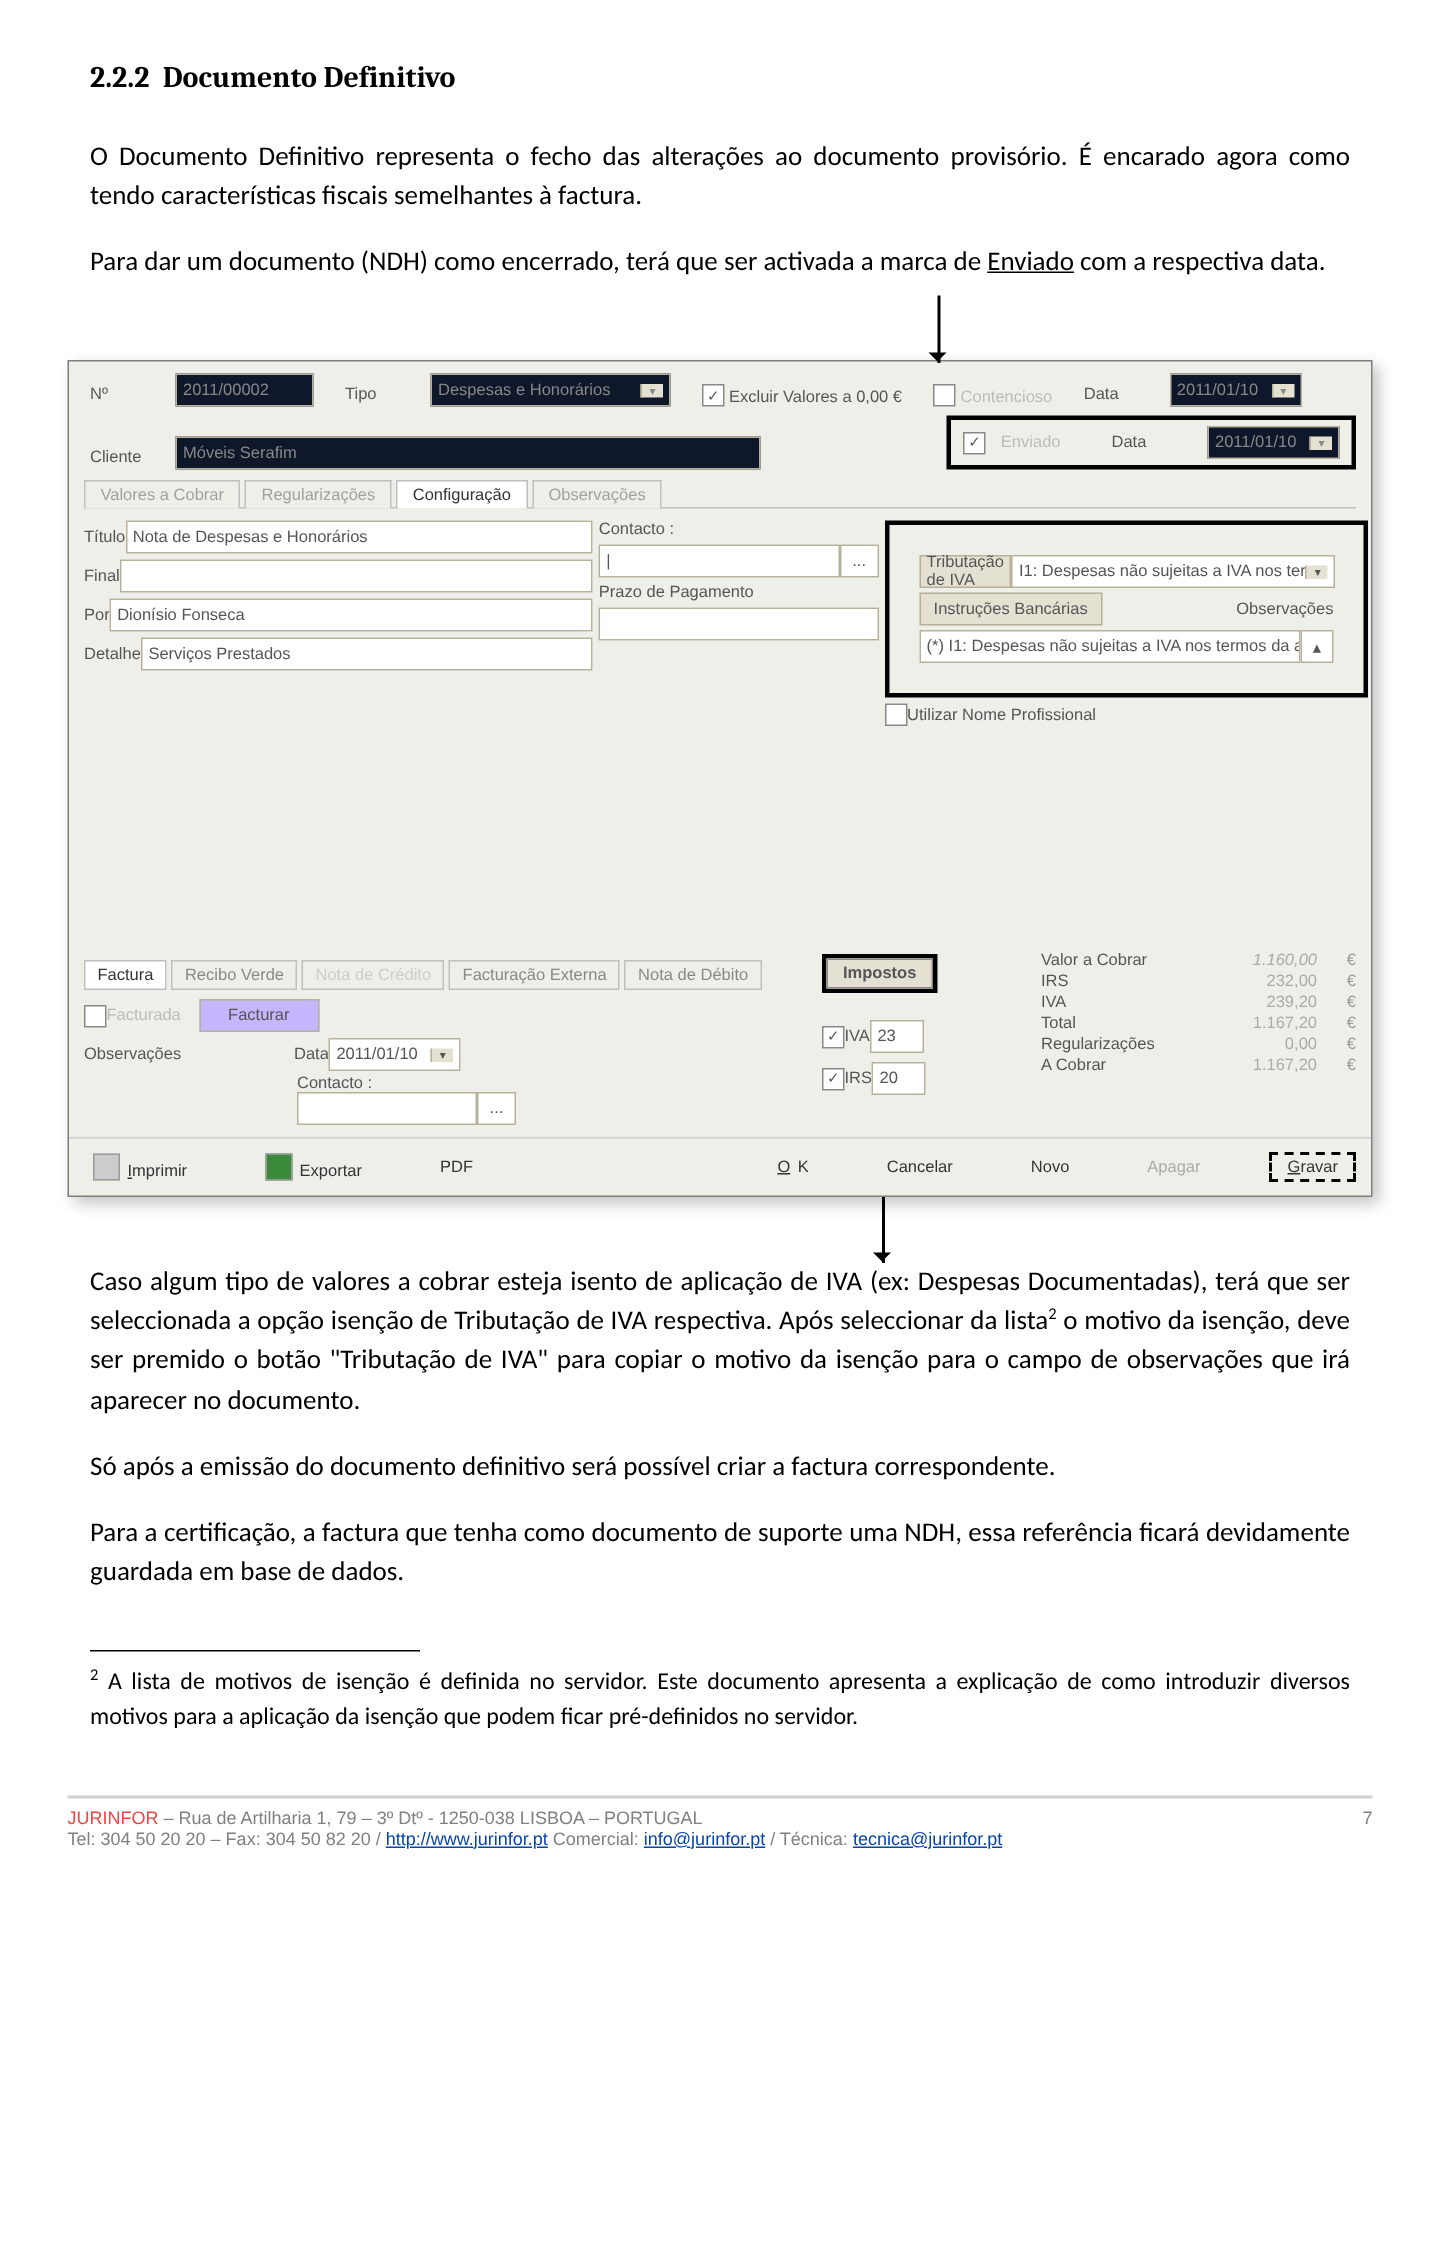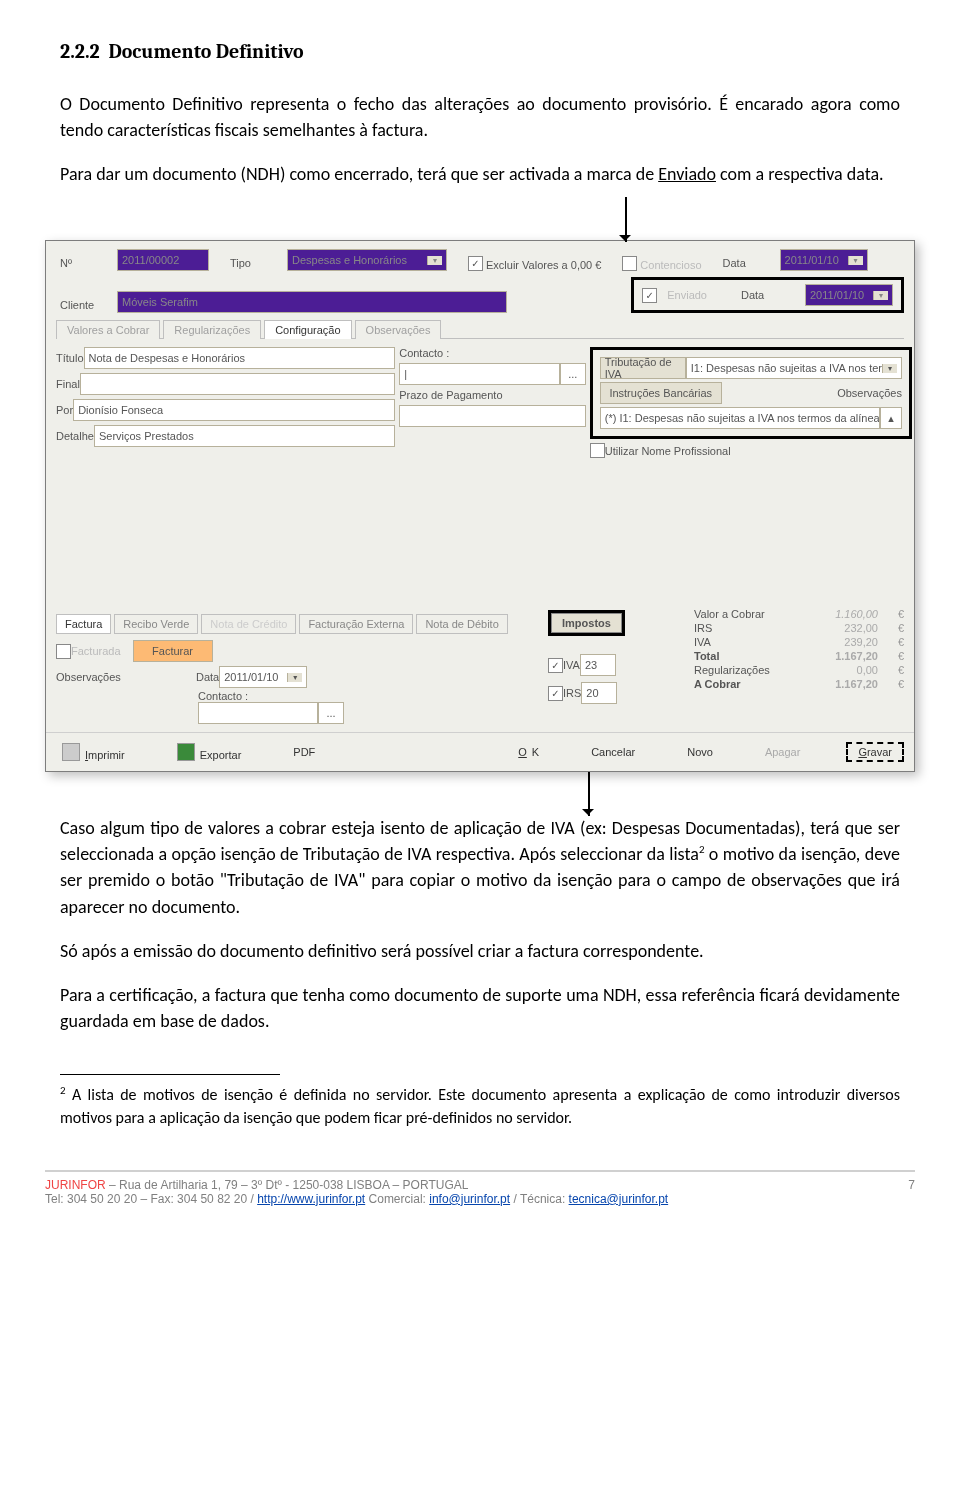--- a/index.html
+++ b/index.html
@@ -19,40 +19,40 @@
   .arrow2::before{content:"";position:absolute;left:528px;top:-8px;width:0;height:44px;border-left:2px solid #000}
   .arrow2::after{content:"";position:absolute;left:522px;top:29px;border:6px solid transparent;border-top-color:#000}
 
   
   .app{margin:0 45px 8px 45px;background:#efefea;border:1px solid #7d7d7d;font-family:Tahoma,Arial,sans-serif;font-size:11px;color:#555;box-shadow:4px 4px 10px rgba(0,0,0,.25)}
   .titlebar{background:linear-gradient(#3761a7,#294c86);color:#fff;font-weight:bold;padding:5px 8px;font-size:12px}
   .panel{padding:8px 10px}
   .row{display:flex;align-items:flex-end;gap:3px;margin-bottom:6px}
   .row .lbl{min-width:50px;padding:2px 4px}
   .field{background:#fff;border:1px solid #b7b19b;padding:2px 4px;height:16px;display:flex;align-items:center}
-  .field.ro{background:#4c1d95;color:#888}
+  .field.ro{background:#0f172a;color:#888}
   .chk{width:13px;height:13px;border:1px solid #888;background:#fff;display:inline-flex;align-items:center;justify-content:center;font-size:10px}
   .chk.on::after{content:"✓";color:#555}
   .dd{width:14px;background:#e4e1d3;border-left:1px solid #b7b19b;display:flex;align-items:center;justify-content:center;font-size:8px}
   .tabs{display:flex;gap:3px;margin-top:4px}
   .tab{background:#efefea;border:1px solid #bfbfbf;border-bottom:none;padding:3px 10px;color:#a0a0a0;position:relative;top:1px}
   .tab.active{background:#fff;color:#333}
   .tabrow{border-bottom:1px solid #bfbfbf}
-  .box{border:3px solid #000;padding:7px}
+  .box{border:3px solid #000;padding:20px}
   .grid2{display:grid;grid-template-columns:40% 22% 38%;gap:4px}
   .col{display:flex;flex-direction:column;gap:4px}
   .subrow{display:flex;align-items:center;gap:0}
   .btnrow{display:flex;gap:3px;margin-top:6px}
   .bottab{background:#efefea;border:1px solid #bfbfbf;padding:3px 8px;color:#888}
   .bottab.active{background:#fff;color:#333}
   .impbox{border:3px solid #000;display:inline-block;background:#efefea}
   .impbtn{background:#e4e1d3;border:1px solid #888;padding:3px 10px;font-weight:bold}
   .valgrid{display:grid;grid-template-columns:auto 70px 14px;column-gap:12px;row-gap:2px;font-size:11px;margin-left:auto;text-align:right}
   .valgrid .name{text-align:left}
-  .valgrid .b{font-weight:bold}
+  .valgrid .b{font-weight:normal}
   .eur{color:#999}
   .footbtns{display:flex;gap:40px;padding:8px 10px;border-top:1px solid #cfcfcf;align-items:center;color:#333}
   .fbtn{display:flex;align-items:flex-end;gap:5px;padding:2px 6px}
   .fbtn .u{text-decoration:underline}
   .fbtn.dis{color:#aaa}
   .icon{width:16px;height:16px;background:#ccc;border:1px solid #999}
   .gravar{border:2px dashed #000;padding:2px 10px}
 
   .blank{height:150px}
 
@@ -192,21 +192,21 @@
         <div class="btnrow">
           <div class="bottab active">Factura</div>
           <div class="bottab">Recibo Verde</div>
           <div class="bottab" style="color:#ccc">Nota de Crédito</div>
           <div class="bottab">Facturação Externa</div>
           <div class="bottab">Nota de Débito</div>
         </div>
         <div class="subrow" style="margin-top:6px">
             <span class="chk"></span>
             <span style="color:#bbb">Facturada</span>
-            <div class="field" style="width:70px;margin-left:12px;background:#fdba74;justify-content:center">Facturar</div>
+            <div class="field" style="width:70px;margin-left:12px;background:#c4b5fd;justify-content:center">Facturar</div>
           </div>
         <div class="subrow" style="margin-top:4px">
             <span class="lbl" style="min-width:80px">Observações</span>
           <span class="lbl" style="margin-left:60px">Data</span>
           <div class="field" style="width:78px">
               <span style="flex:1">2011/01/10</span>
               <span class="dd">▾</span>
             </div>
         </div>
         <div class="subrow" style="margin-top:2px">

